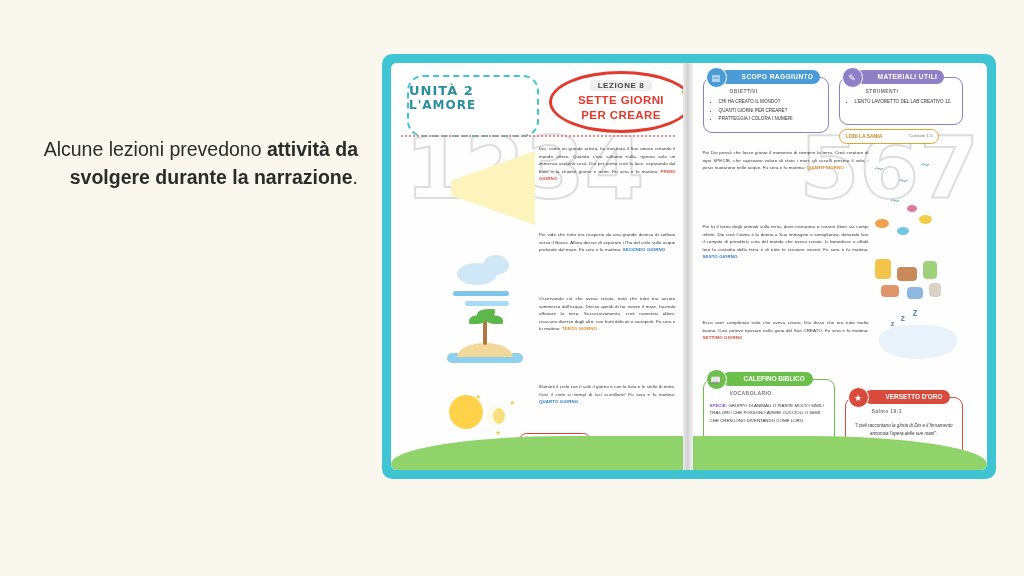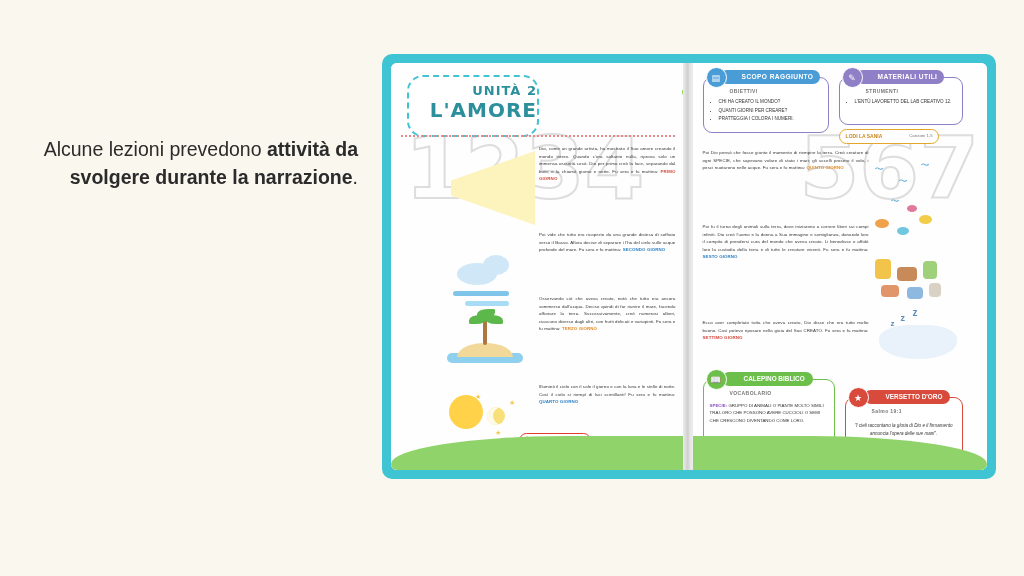--- a/index.html
+++ b/index.html
@@ -91,30 +91,30 @@
   }
   .numerals.left  { left: 14px; }
   .numerals.right { right: 8px; text-align: right; }
   .unit-badge {
     position: absolute;
     left: 16px; top: 12px;
     width: 128px; height: 52px;
     border: 2.5px dashed #3fc4d4;
     border-radius: 16px;
     background: #fff;
-    text-align: right;
+    text-align: left;
     padding-top: 6px;
   }
   .unit-badge .u1 {
     font-family: "DejaVu Sans", sans-serif;
     font-size: 13px; font-weight: bold; color: #2b8f9c; letter-spacing: 1px;
   }
   .unit-badge .u2 {
     font-family: "DejaVu Sans", sans-serif;
-    font-size: 20px; font-weight: bold; color: #2b8f9c; letter-spacing: 1px;
+    font-size: 12px; font-weight: bold; color: #2b8f9c; letter-spacing: 1px;
   }
   .lesson-oval {
     position: absolute;
     left: 158px; top: 8px;
     width: 138px; height: 56px;
     border: 3px solid #e23b2e;
     border-radius: 50%/50%;
     background: #fff;
     text-align: center;
   }
@@ -364,20 +364,25 @@
         <div class="star" style="left:84px; top:330px;">★</div>
         <div class="star" style="left:118px; top:336px;">★</div>
         <div class="star" style="left:104px; top:366px;">★</div>
       </div>
 
       <div class="unit-badge">
         <div class="u1">UNITÀ 2</div>
         <div class="u2">L'AMORE</div>
       </div>
 
+      <div class="lesson-oval">
+        <div class="lz">LEZIONE 8</div>
+        <div class="t1">SETTE GIORNI</div>
+        <div class="t1">PER CREARE</div>
+      </div>
 
       <div class="seed">
         <div class="leaf2"></div>
           <div class="pot"></div>
       </div>
 
       <div class="dotline"></div>
 
       <div class="tblock" style="left:148px; right:10px; top:82px;">
         <span>Dio, come un grande artista, ha mostrato il Suo amore creando il mondo intero. Quando c'era soltanto nulla, riprova solo un immensa oscurità cosò. Dio per primo creò la luce, separando dal buio, e la chiamò giorno e notte. Fu sera e fu mattina:</span>

